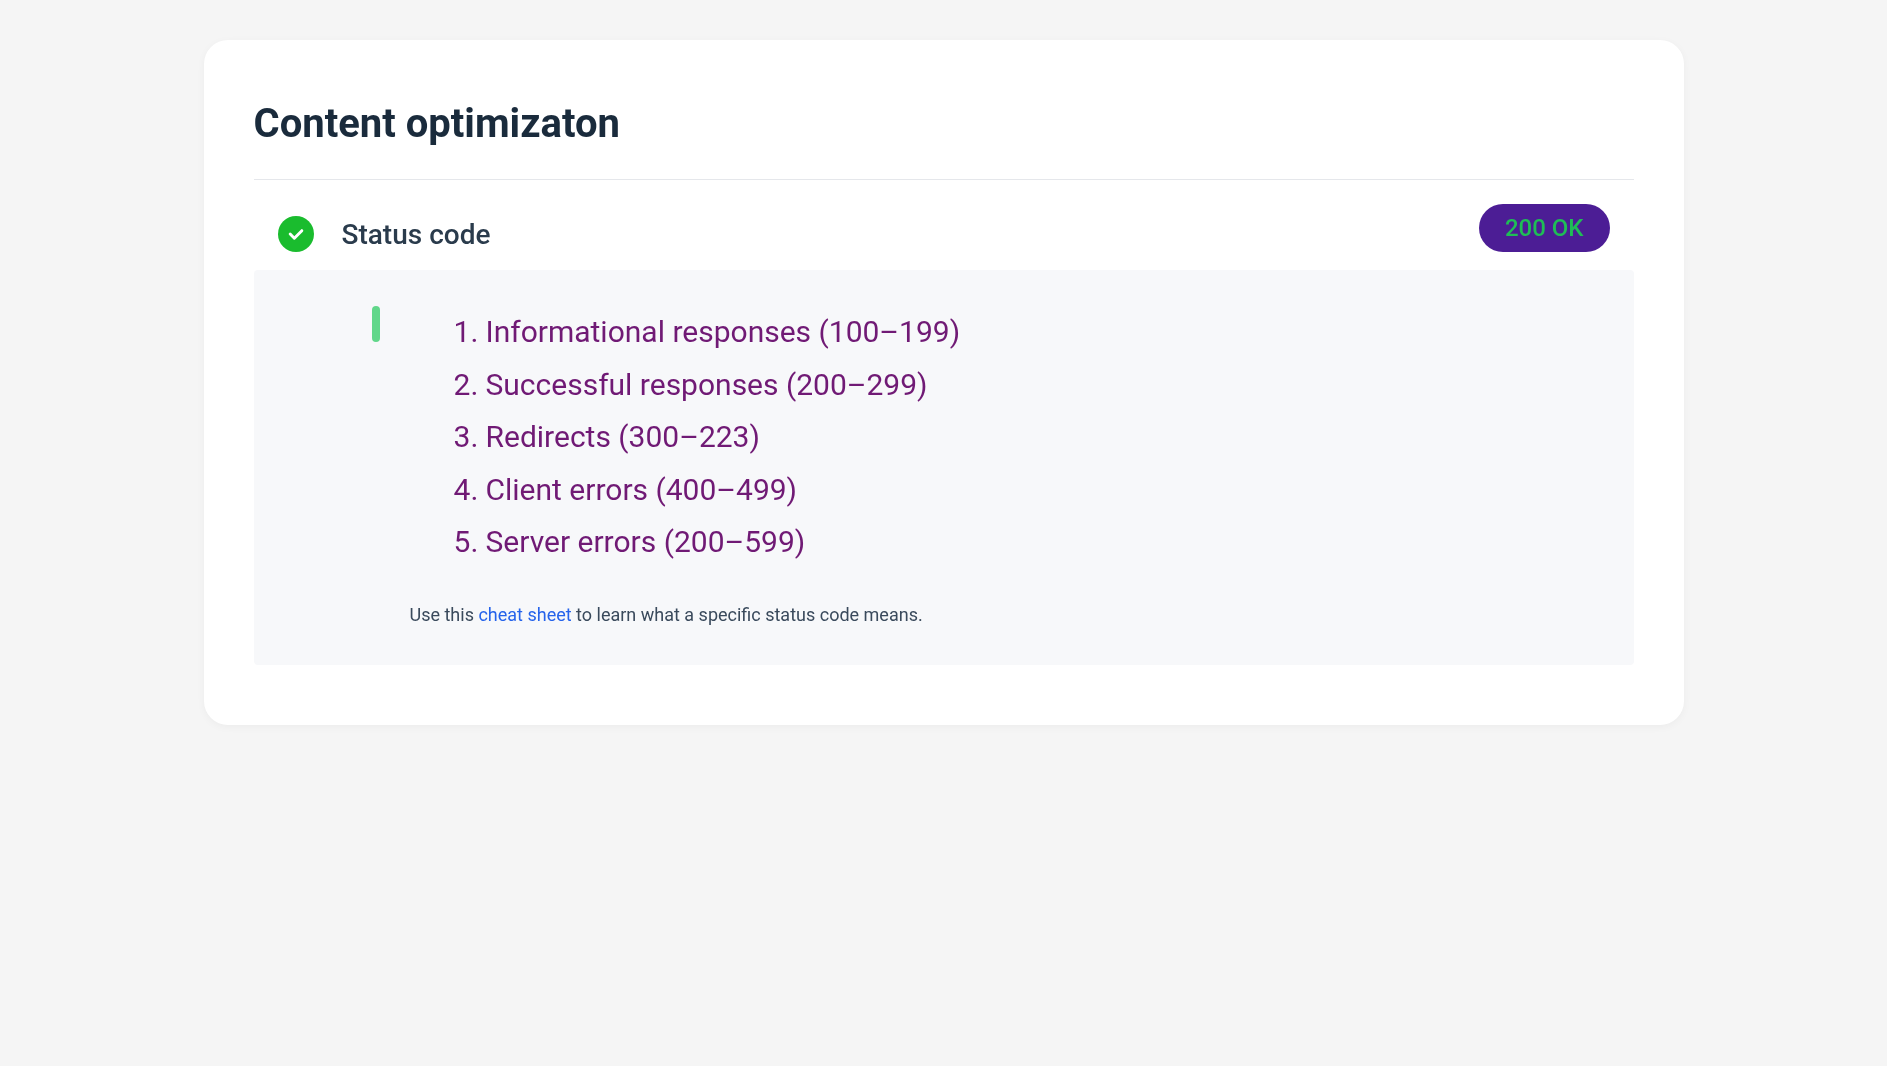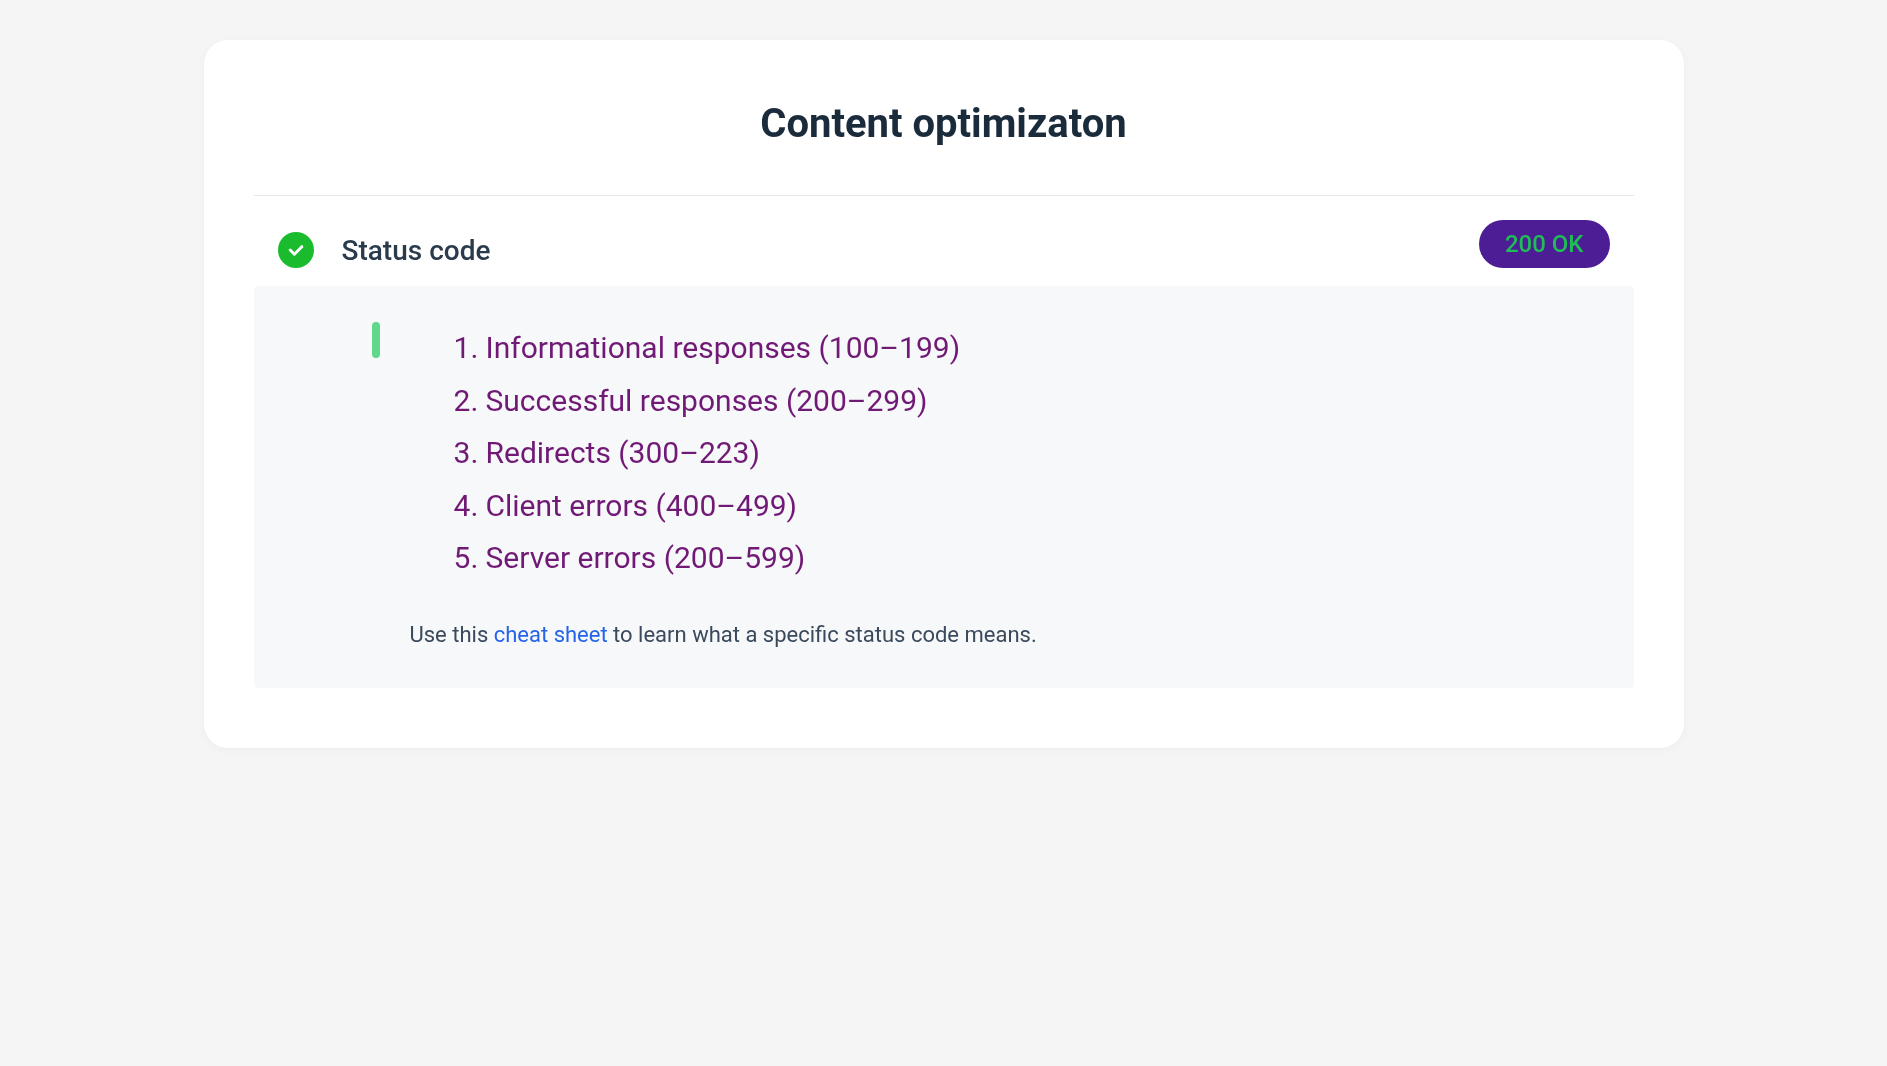--- a/index.html
+++ b/index.html
@@ -20,22 +20,21 @@
       border-radius: 24px;
       width: 100%;
       max-width: 1480px;
       padding: 60px 50px 60px 50px;
       box-shadow: 0 2px 8px rgba(0,0,0,0.04);
     }
     .heading {
       font-size: 40px;
       font-weight: 700;
       color: #1a2b3c;
-      margin-bottom: 48px;
-      text-align: center;
+      margin-bottom: 32px;
     }
     .divider {
       border: none;
       border-top: 1px solid #e5e7eb;
       margin-bottom: 24px;
     }
     .status-row {
       display: flex;
       align-items: flex-end;
       justify-content: space-between;
@@ -109,21 +108,21 @@
       line-height: 1.75;
       position: relative;
       padding-left: 32px;
     }
     .classes-list li::before {
       content: counter(item) ". ";
       position: absolute;
       left: 0;
     }
     .footer-text {
-      font-size: 22px;
+      font-size: 18px;
       color: #3a4a5c;
       line-height: 1.6;
       margin-left: 36px;
     }
     .footer-text a {
       color: #2563eb;
       text-decoration: none;
     }
   </style>
 </head>

